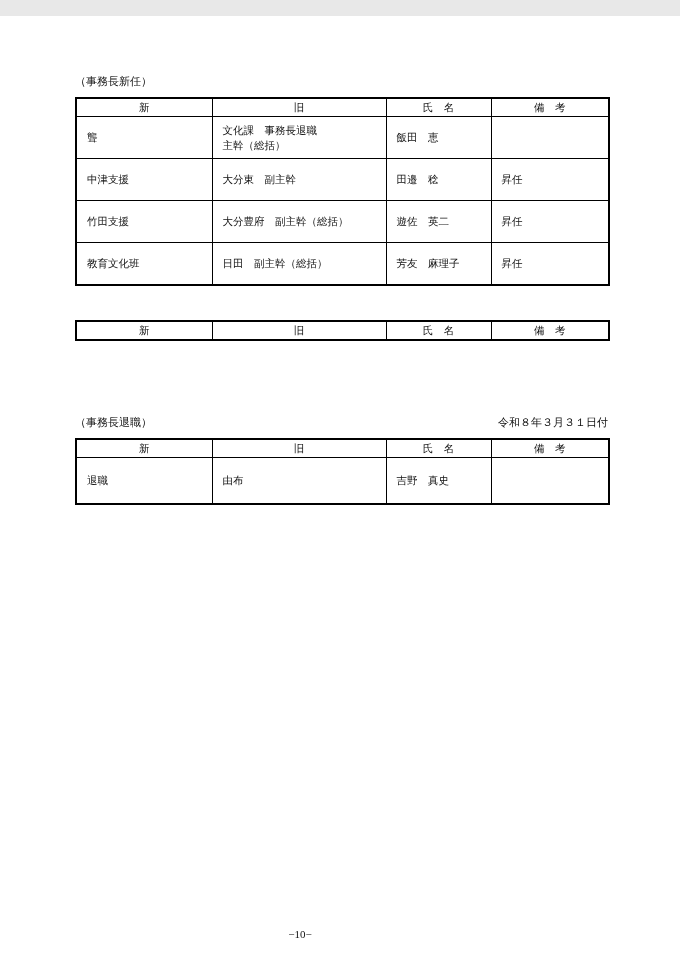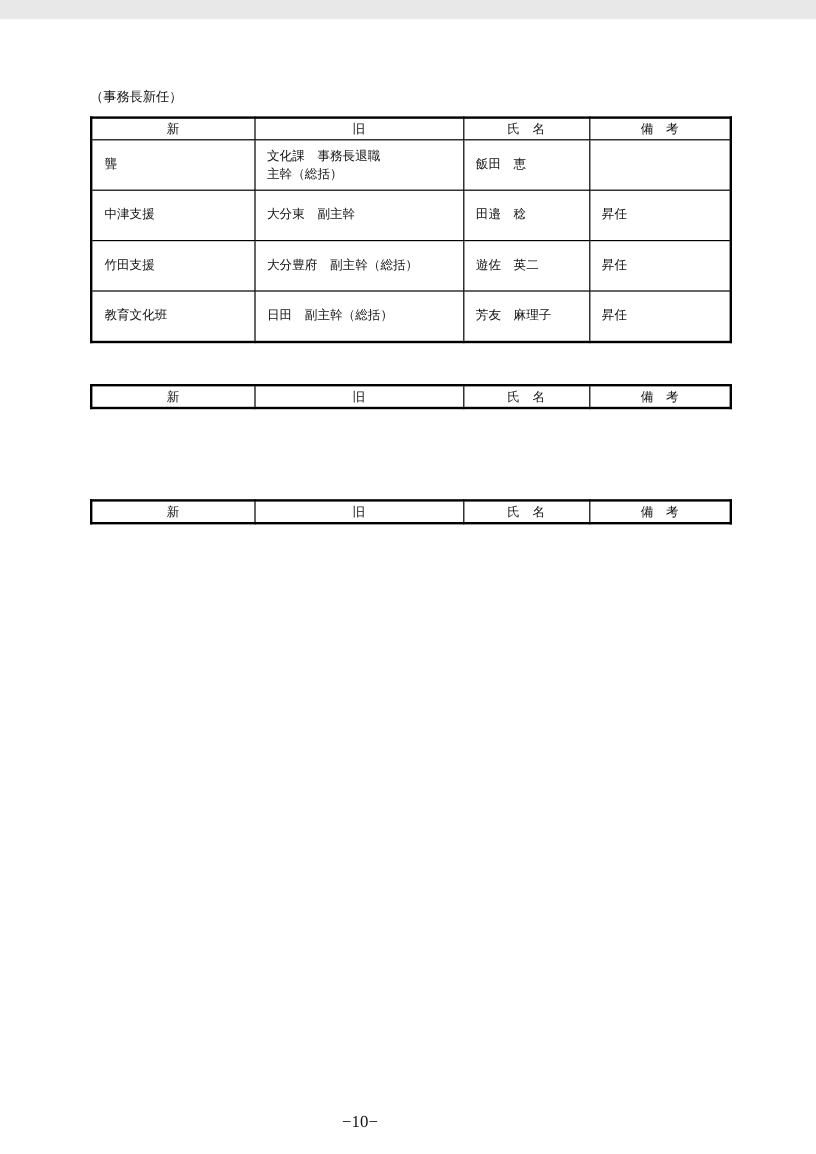--- a/index.html
+++ b/index.html
@@ -28,21 +28,21 @@
     border:1px solid #000; vertical-align:middle;
     padding:2px 6px 2px 10px; line-height:15px;
   }
   #sec0 tr.body { height:42px; }
   #sec1 tr.body { height:52px; }
   #sec2 tr.body { height:46px; }
   .line { display:block; }
   .indent { padding-left:5px; }
   .page-number {
     position:absolute; top:912px; left:0; width:600px;
-    text-align:center; font-size:14px;
+    text-align:center; font-size:11px;
   }
 </style>
 </head>
 <body>
 
 <div class="page">
 
   <section class="block" id="sec0">
     <div class="heading-row">
       <span>（事務長新任）</span>
@@ -107,32 +107,42 @@
         <th>新</th>
         <th>旧</th>
         <th>氏　名</th>
         <th>備　考</th>
       </tr>
     </tbody>
       </table>
   </section>
 
   <section class="block" id="sec2">
+    <div class="heading-row">
+      <span>（事務長退職）</span>
+      <span>令和８年３月３１日付</span>
+    </div>
     <table class="ptable">
       <colgroup>
           <col style="width:136px">
           <col style="width:174px">
           <col style="width:105px">
           <col style="width:118px">
         </colgroup>
       <tbody>
           <tr>
         <th>新</th>
         <th>旧</th>
         <th>氏　名</th>
         <th>備　考</th>
       </tr>
+      <tr class="body">
+        <td>退職</td>
+        <td>由布</td>
+        <td>吉野　真史</td>
+        <td></td>
+      </tr>
     </tbody>
       </table>
   </section>
 
   <div class="page-number">−10−</div>
 </div>
 
 </body></html>

